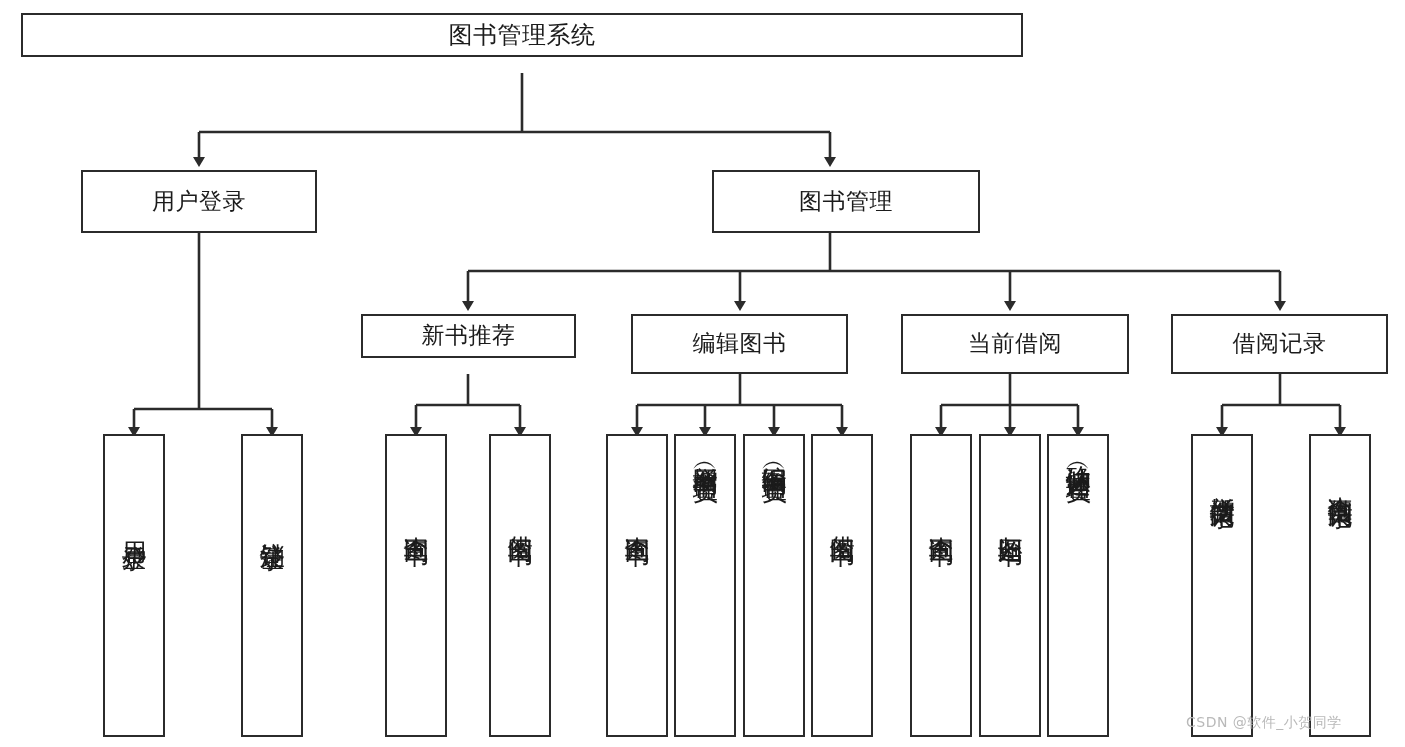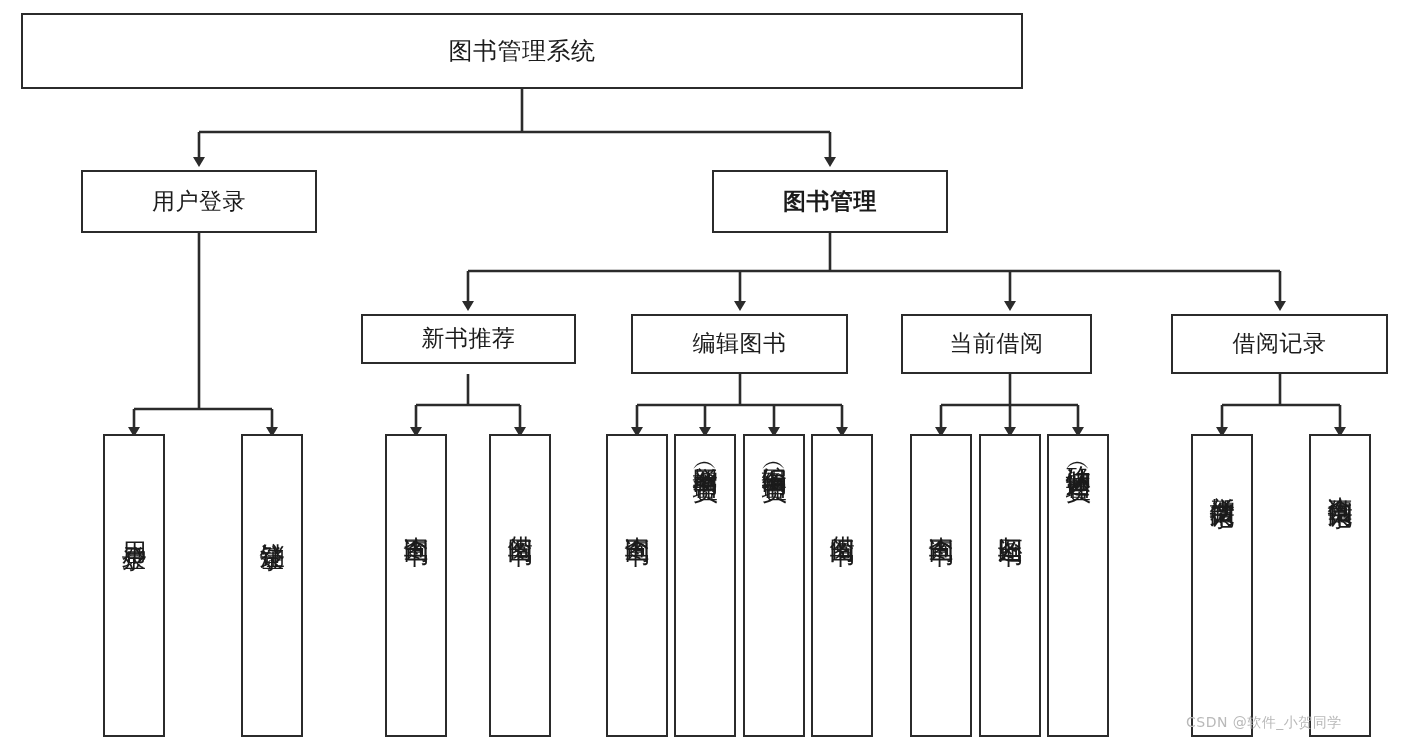--- a/index.html
+++ b/index.html
@@ -111,41 +111,41 @@
       <path d="M1010,405 L1010,428" marker-end="url(#arrow)"></path>
       <path d="M1078,405 L1078,428" marker-end="url(#arrow)"></path>
 
       <path d="M1280,374 L1280,405"></path>
       <path d="M1222,405 L1340,405"></path>
       <path d="M1222,405 L1222,428" marker-end="url(#arrow)"></path>
       <path d="M1340,405 L1340,428" marker-end="url(#arrow)"></path>
     </g>
   </svg>
 
-  <div class="node tier-root" style="left:21px;top:13px;width:1002px;height:76px;">
+  <div class="node tier-root" style="left:21px;top:13px;width:1002px;height:44px;">
     <span class="lbl">图书管理系统</span>
   </div>
 
   <div class="node tier-2" style="left:81px;top:170px;width:236px;height:63px;">
     <span class="lbl">用户登录</span>
   </div>
 
-  <div class="node tier-2" style="left:712px;top:170px;width:236px;height:63px;font-weight:bold;">
+  <div class="node tier-2" style="left:712px;top:170px;width:268px;height:63px;">
     <span class="lbl">图书管理</span>
   </div>
 
-  <div class="node tier-3" style="left:361px;top:314px;width:215px;height:50px;">
+  <div class="node tier-3" style="left:361px;top:314px;width:215px;height:44px;">
     <span class="lbl">新书推荐</span>
   </div>
 
   <div class="node tier-3" style="left:631px;top:314px;width:217px;height:60px;">
     <span class="lbl">编辑图书</span>
   </div>
 
-  <div class="node tier-3" style="left:901px;top:314px;width:191px;height:60px;">
+  <div class="node tier-3" style="left:901px;top:314px;width:228px;height:60px;">
     <span class="lbl">当前借阅</span>
   </div>
 
   <div class="node tier-3" style="left:1171px;top:314px;width:217px;height:60px;">
     <span class="lbl">借阅记录</span>
   </div>
 
   <div class="node tier-leaf" style="left:103px;top:434px;width:62px;height:303px;padding-top:86px;">
     <span class="lbl">用户登录</span>
   </div>

